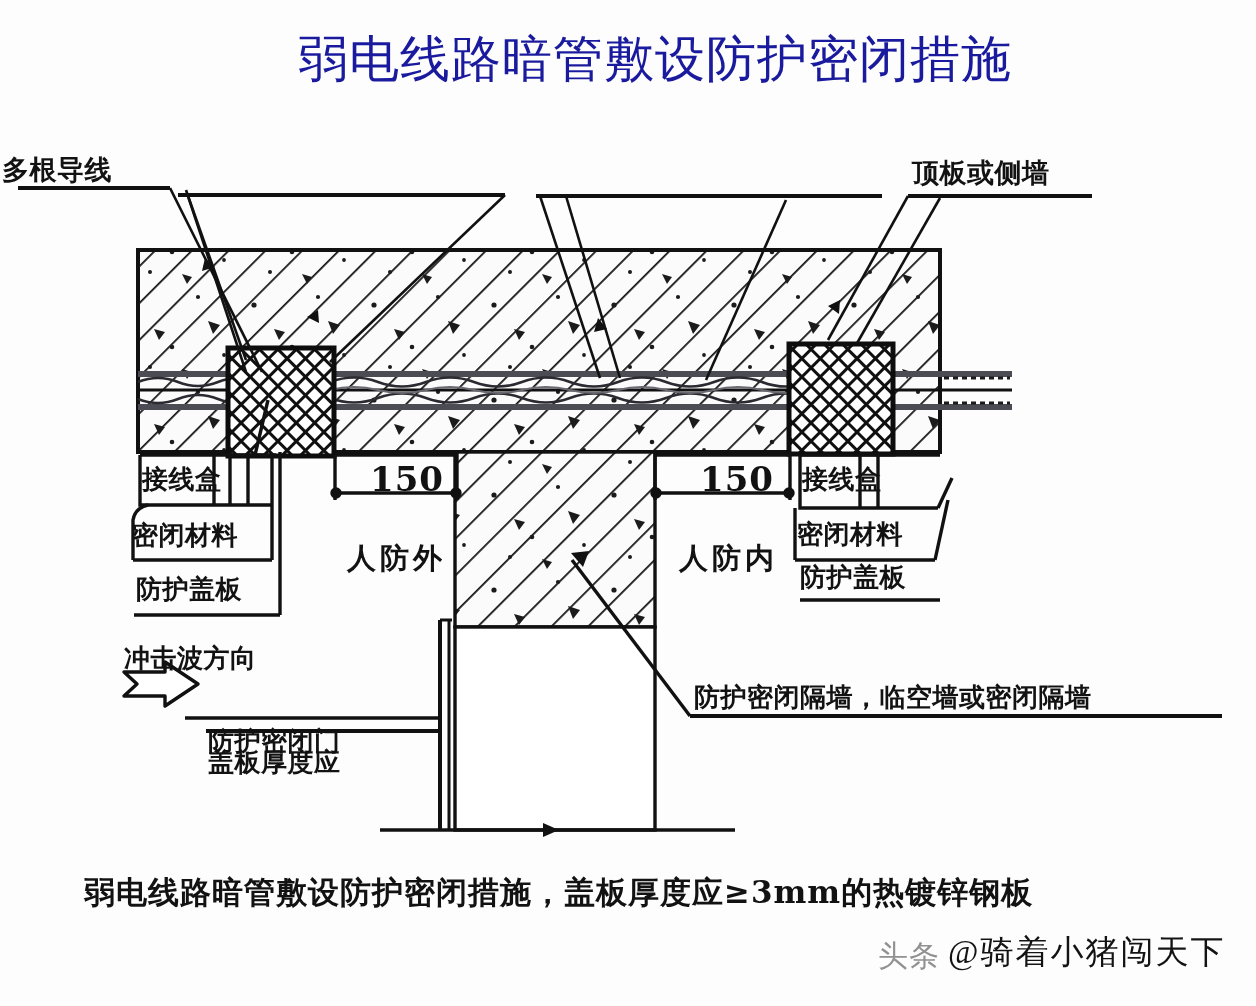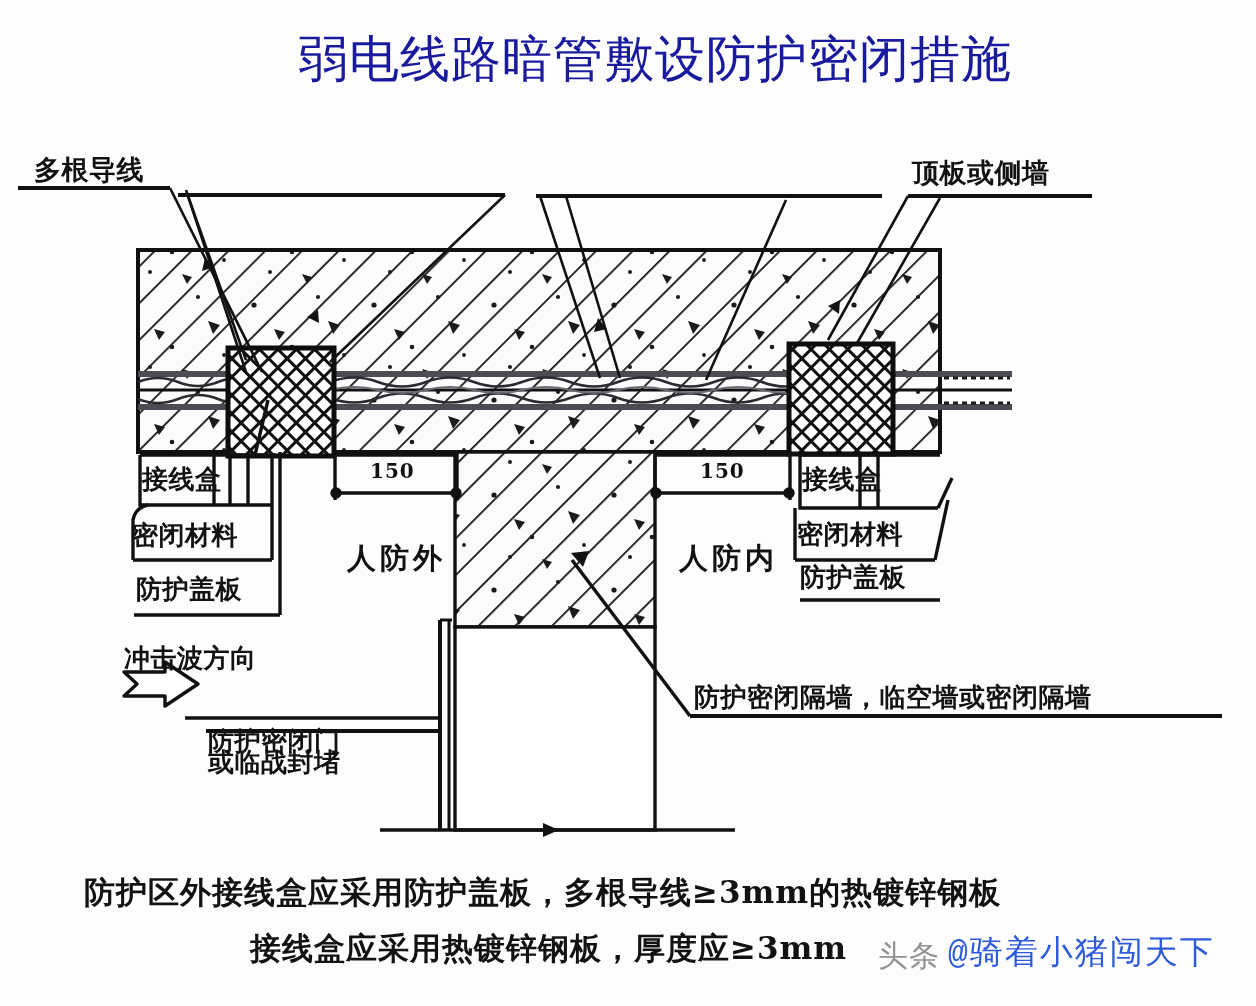--- a/index.html
+++ b/index.html
@@ -45,28 +45,28 @@
   .lbl {
     position: absolute;
     font-family: "DejaVu Serif", "Liberation Serif", serif;
     font-weight: bold;
     color: #121212;
     white-space: nowrap;
     letter-spacing: 0.5px;
   }
   .lbl-top      { font-size: 27px; }
   .lbl-mid      { font-size: 26px; }
-  .lbl-dim      { font-size: 20px; font-family:"DejaVu Serif","Liberation Serif",serif; letter-spacing:1px;}
+  .lbl-dim      { font-size: 34px; font-family:"DejaVu Serif","Liberation Serif",serif; letter-spacing:1px;}
   .lbl-zone     { font-size: 29px; letter-spacing: 4px;}
   .lbl-note     { font-size: 31px; letter-spacing: 1px;}
   .watermark {
     position: absolute;
-    font-family: Liberation Mono, monospace;
+    font-family: Liberation Serif, serif;
     font-size: 33px;
-    color: #1d4ed8;
+    color: #000000;
     white-space: nowrap;
     letter-spacing: 2px;
     opacity: 0.92;
   }
   .wm-back {
     position: absolute;
     font-family: "DejaVu Serif", "Liberation Serif", serif;
     font-size: 30px;
     color: #6d6d6d;
     white-space: nowrap;
@@ -254,21 +254,21 @@
     <g>
       <path d="M124 672 L165 672 L165 662 L198 684 L165 706 L165 696 L124 696 L137 684 Z" fill="#ffffff" stroke="#111" stroke-width="3.4" stroke-linejoin="round"></path>
     </g>
 
     <g stroke="#111" stroke-width="4" fill="none">
       <line x1="206" y1="731" x2="442" y2="731"></line>
     </g>
 
   </svg>
 
-  <div class="lbl lbl-top" style="left:34px; top:152px;">多根导线</div>
+  <div class="lbl lbl-top" style="left:2px; top:152px;">多根导线</div>
 
 
 
 
   <div class="lbl lbl-top" style="left:912px; top:155px;">顶板或侧墙</div>
 
   <div class="lbl lbl-mid" style="left:142px; top:462px;">接线盒</div>
 
   <div class="lbl lbl-mid" style="left:132px; top:518px;">密闭材料</div>
 
@@ -285,25 +285,24 @@
   <div class="lbl lbl-dim" style="left:700px; top:459px;">150</div>
 
   <div class="lbl lbl-zone" style="left:347px; top:539px;">人防外</div>
 
   <div class="lbl lbl-zone" style="left:679px; top:539px;">人防内</div>
 
   <div class="lbl lbl-mid" style="left:124px; top:641px;">冲击波方向</div>
 
   <div class="lbl lbl-mid" style="left:208px; top:693px;margin-top:31px;">防护密闭门</div>
 
-  <div class="lbl lbl-mid" style="left:208px; top:745px;">或临战封堵</div>
+  <div class="lbl lbl-mid" style="left:208px; top:745px;">盖板厚度应</div>
 
   <div class="lbl lbl-mid" style="left:694px; top:680px;">防护密闭隔墙，临空墙或密闭隔墙</div>
 
-  <div class="lbl lbl-note" style="left:84px; top:872px;">防护区外接线盒应采用防护盖板，多根导线≥3mm的热镀锌钢板</div>
-
-  <div class="lbl lbl-note" style="left:250px; top:928px;">接线盒应采用热镀锌钢板，厚度应≥3mm</div>
+  <div class="lbl lbl-note" style="left:84px; top:872px;">弱电线路暗管敷设防护密闭措施，盖板厚度应≥3mm的热镀锌钢板</div>
+
 
   <div class="wm-back" style="left:878px; top:936px;">头条</div>
 
   <div class="watermark" style="left:948px; top:930px;">@骑着小猪闯天下</div>
 
 </div>
 
 </body></html>

